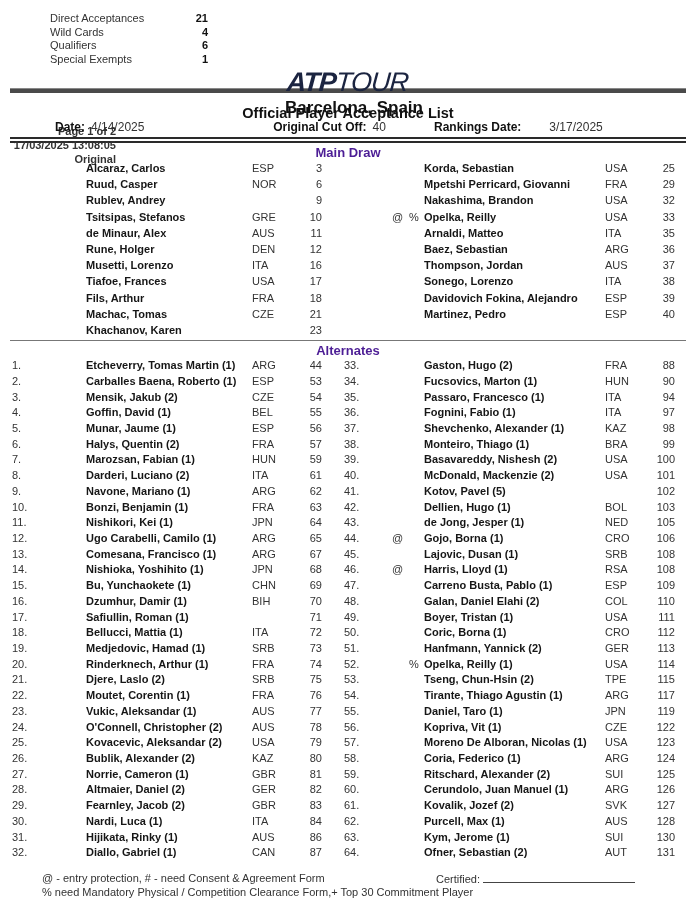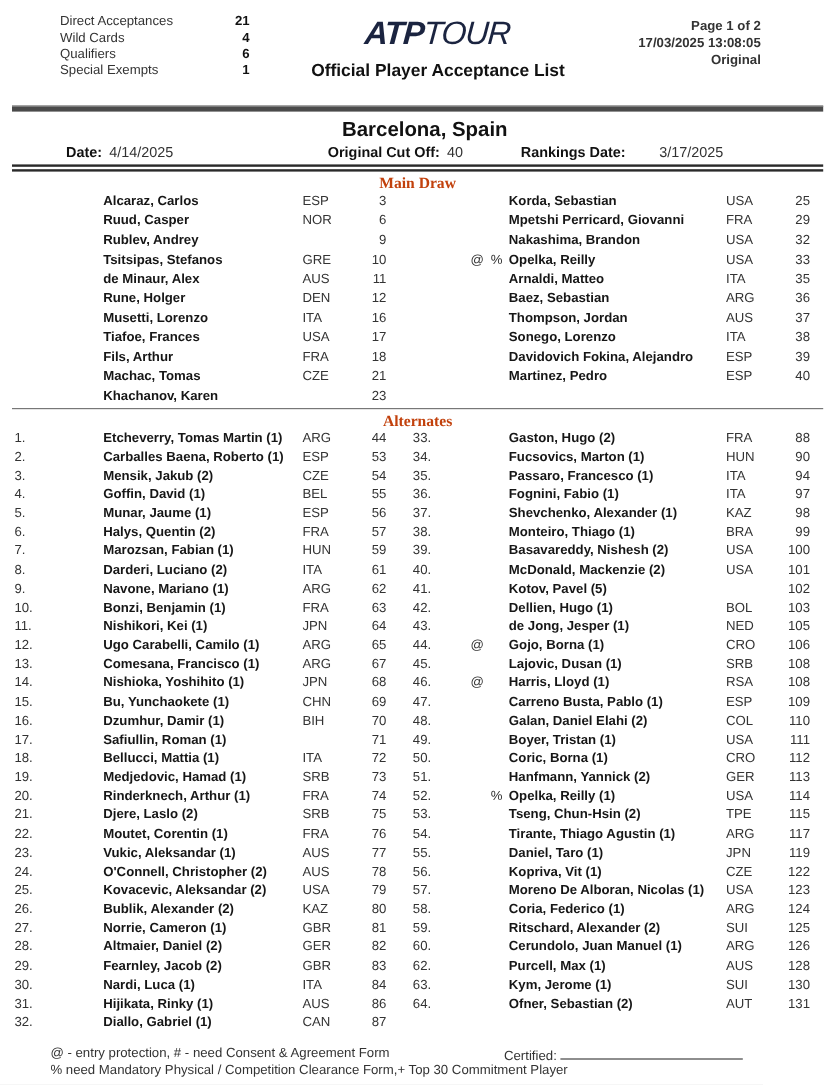--- a/index.html
+++ b/index.html
@@ -2,21 +2,21 @@
 <html><head>
 <meta charset="utf-8">
 <style>
   html,body{margin:0;padding:0;background:#e8e8e8;}
   .page{
     width:696px;height:904px;background:#ffffff;position:relative;
     font-family:"Liberation Sans", sans-serif;color:#222;overflow:hidden;
     box-sizing:border-box;
   }
   
-  .header{display:flex;padding-top:12px;height:76px;box-sizing:content-box;}
+  .header{display:flex;padding-top:12px;height:76px;box-sizing:content-box;flex-direction:column;}
   .stats{width:212px;padding-left:50px;font-size:11px;line-height:13.5px;box-sizing:border-box;}
   .stat-row{display:flex;width:158px;}
   .stat-label{flex:1;color:#333;}
   .stat-value{font-weight:bold;text-align:right;width:34px;color:#111;}
   .header-center{flex:1;text-align:center;padding-top:2px;}
   .logo{font-style:italic;font-size:27px;letter-spacing:-1px;line-height:28px;display:inline-block;transform:skewX(-4deg);}
   .logo-atp{font-weight:bold;}
   .logo-tour{font-weight:normal;}
   .doc-title{font-weight:bold;font-size:14.5px;margin-top:9px;color:#111;}
   .page-info{width:178px;text-align:right;padding-right:62px;font-size:11px;line-height:14px;padding-top:3px;box-sizing:border-box;color:#333;white-space:nowrap;font-weight:bold;}
@@ -25,40 +25,40 @@
   .tourney-title{text-align:center;font-size:17px;font-weight:bold;margin-top:4px;line-height:22px;color:#111;margin-left:12px;}
   .date-row{display:flex;font-size:12px;line-height:16px;align-items:baseline;}
   .dg-left{width:225px;padding-left:55px;box-sizing:border-box;}
   .dg-center{flex:1;text-align:center;}
   .dg-right{width:262px;box-sizing:border-box;}
   .lbl{font-weight:bold;color:#111;}
   .val{color:#333;margin-left:6px;}
   .val-gap{margin-left:28px;}
   .rule-double{margin:2px 10px 0;height:2px;border-top:2px solid #2a2a2a;border-bottom:2px solid #2a2a2a;box-sizing:content-box;}
   .rule-thin{height:1px;background:#777;margin:2px 10px;}
-  .section-title{text-align:center;font-weight:bold;font-size:13px;line-height:15px;margin-top:2px;color:#c2410c;font-family:Liberation Serif, serif;}
+  .section-title{text-align:center;font-weight:bold;font-size:13px;line-height:15px;margin-top:2px;color:#4c1d95;}
   
   .cols{display:flex;align-items:flex-start;justify-content:center;}
   .col-l{width:340px;padding-left:8px;box-sizing:border-box;}
   .col-r{width:348px;box-sizing:border-box;}
   .prow{display:flex;font-size:11px;white-space:nowrap;align-items:baseline;}
   .md .prow{height:16.2px;line-height:16.2px;}
   .alt .prow{height:15.72px;line-height:15.72px;}
   .c-no{color:#333;}
   .col-l .c-no{width:42px;}
   .col-r .c-no{width:48px;padding-left:0;}
   .c-at{width:17px;color:#333;}
   .c-pct{width:15px;color:#333;}
   .c-name{flex:1;font-weight:bold;color:#161616;overflow:visible;}
   .c-nat{width:44px;color:#333;}
   .c-rank{width:26px;text-align:right;color:#333;margin-right:22px;}
   .col-r .c-rank{margin-right:17px;}
   
   .footer{padding:11px 0 0 42px;font-size:11px;line-height:13.5px;color:#333;position:relative;}
-  .certified{position:absolute;left:420px;top:11px;}
+  .certified{position:absolute;left:436px;top:11px;}
   .cert-line{display:inline-block;width:152px;border-bottom:1px solid #444;height:10px;}
 </style>
 </head>
 <body>
 
 <div class="page">
 
   <div class="header">
     <div class="stats">
       <div class="stat-row">
@@ -768,20 +768,28 @@
   </div>
         <div class="prow">
     <span class="c-no">60.</span>
     <span class="c-at"></span>
     <span class="c-pct"></span>
     <span class="c-name">Cerundolo, Juan Manuel (1)</span>
     <span class="c-nat">ARG</span>
     <span class="c-rank">126</span>
   </div>
         <div class="prow">
+    <span class="c-no">61.</span>
+    <span class="c-at"></span>
+    <span class="c-pct"></span>
+    <span class="c-name">Kovalik, Jozef (2)</span>
+    <span class="c-nat">SVK</span>
+    <span class="c-rank">127</span>
+  </div>
+        <div class="prow">
     <span class="c-no">62.</span>
     <span class="c-at"></span>
     <span class="c-pct"></span>
     <span class="c-name">Purcell, Max (1)</span>
     <span class="c-nat">AUS</span>
     <span class="c-rank">128</span>
   </div>
         <div class="prow">
     <span class="c-no">63.</span>
     <span class="c-at"></span>

